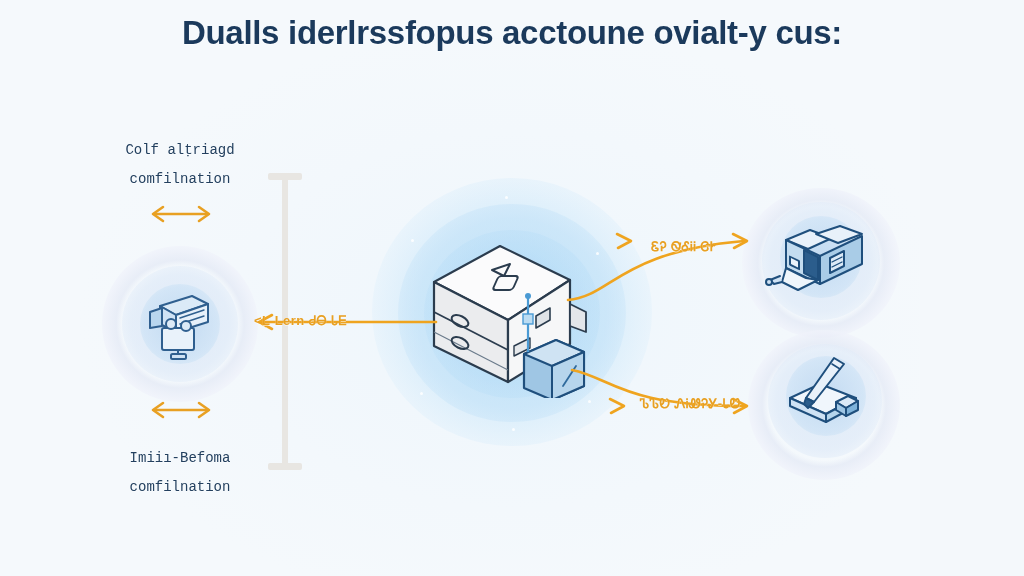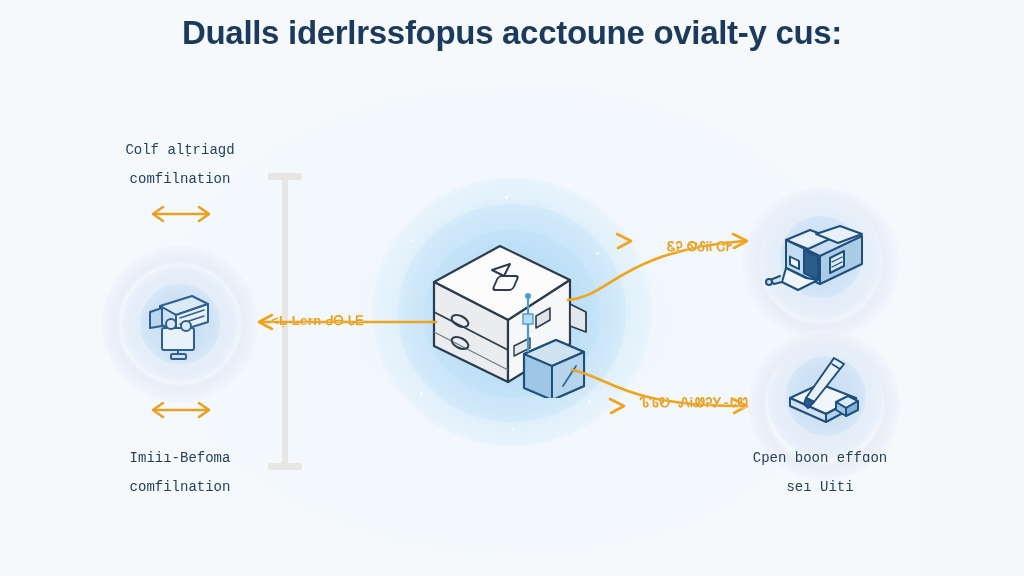--- a/index.html
+++ b/index.html
@@ -271,22 +271,20 @@
 
       <polygon points="56,50 68,44 78,49 66,56" fill="#dceaf7"></polygon>
       <polygon points="56,50 66,56 66,64 56,58" fill="#9fc6e4"></polygon>
       <polygon points="66,56 78,49 78,58 66,64" fill="#7fb3da"></polygon>
 
       <polygon points="54,6 64,12 34,50 26,46" fill="#e8f1fa"></polygon>
       <polygon points="26,46 34,50 28,56 24,52" fill="#2b5d8c"></polygon>
       <line x1="52" y1="12" x2="60" y2="17" stroke-width="1.6"></line>
     </g>
   </svg>
-  <div class="node-label" style="left:680px; top:444px; width:280px;">Cpen boon effɑon
-seı Uiti</div>
 
   <div class="bracket"></div>
   <div class="bracket-cap top"></div>
   <div class="bracket-cap bottom"></div>
 
   <svg class="dbl-arrow" style="left:146px; top:203px;" width="70" height="22" viewBox="0 0 70 22">
     <line x1="10" y1="11" x2="60" y2="11" stroke="#e8a022" stroke-width="2.6" stroke-linecap="round"></line>
     <polyline points="17,4 7,11 17,18" fill="none" stroke="#e8a022" stroke-width="2.6" stroke-linecap="round" stroke-linejoin="round"></polyline>
     <polyline points="53,4 63,11 53,18" fill="none" stroke="#e8a022" stroke-width="2.6" stroke-linecap="round" stroke-linejoin="round"></polyline>
   </svg>
@@ -310,17 +308,17 @@
       <polyline points="617,234 631,241 618,248" fill="none" stroke="#efa41f" stroke-width="2.6" stroke-linecap="round" stroke-linejoin="round"></polyline>
     </g>
 
     <g>
       <path d="M572,370 C612,378 622,406 744,406" fill="none" stroke="#efa41f" stroke-width="2.6" stroke-linecap="round"></path>
       <polyline points="733,399 747,406 734,413" fill="none" stroke="#efa41f" stroke-width="2.6" stroke-linecap="round" stroke-linejoin="round"></polyline>
       <polyline points="610,399 624,406 611,413" fill="none" stroke="#efa41f" stroke-width="2.6" stroke-linecap="round" stroke-linejoin="round"></polyline>
     </g>
   </svg>
 
-  <div class="arrow-label" style="left:271px; top:313px;">&lt;Ḷ Lern ᏧᎾ  ᏓᎬ</div>
-  <div class="arrow-label" style="left:667px; top:232px;">ᏋᎮ  ᏫᡃᎴᎥᎥ ᏣᎨ</div>
-  <div class="arrow-label" style="left:640px; top:396px;font-family:Liberation Mono, monospace;">ᏖᏖᎧ ᏁᎥᏪᎮᎩ-ᏓᏬ</div>
+  <div class="arrow-label" style="left:254px; top:313px;">&lt;Ḷ Lern ᏧᎾ  ᏓᎬ</div>
+  <div class="arrow-label" style="left:651px; top:232px;">ᏋᎮ  ᏫᡃᎴᎥᎥ ᏣᎨ</div>
+  <div class="arrow-label" style="left:640px; top:396px;">ᏖᏖᎧ ᏁᎥᏪᎮᎩ-ᏓᏬ</div>
 
 </div>
 
 </body></html>

